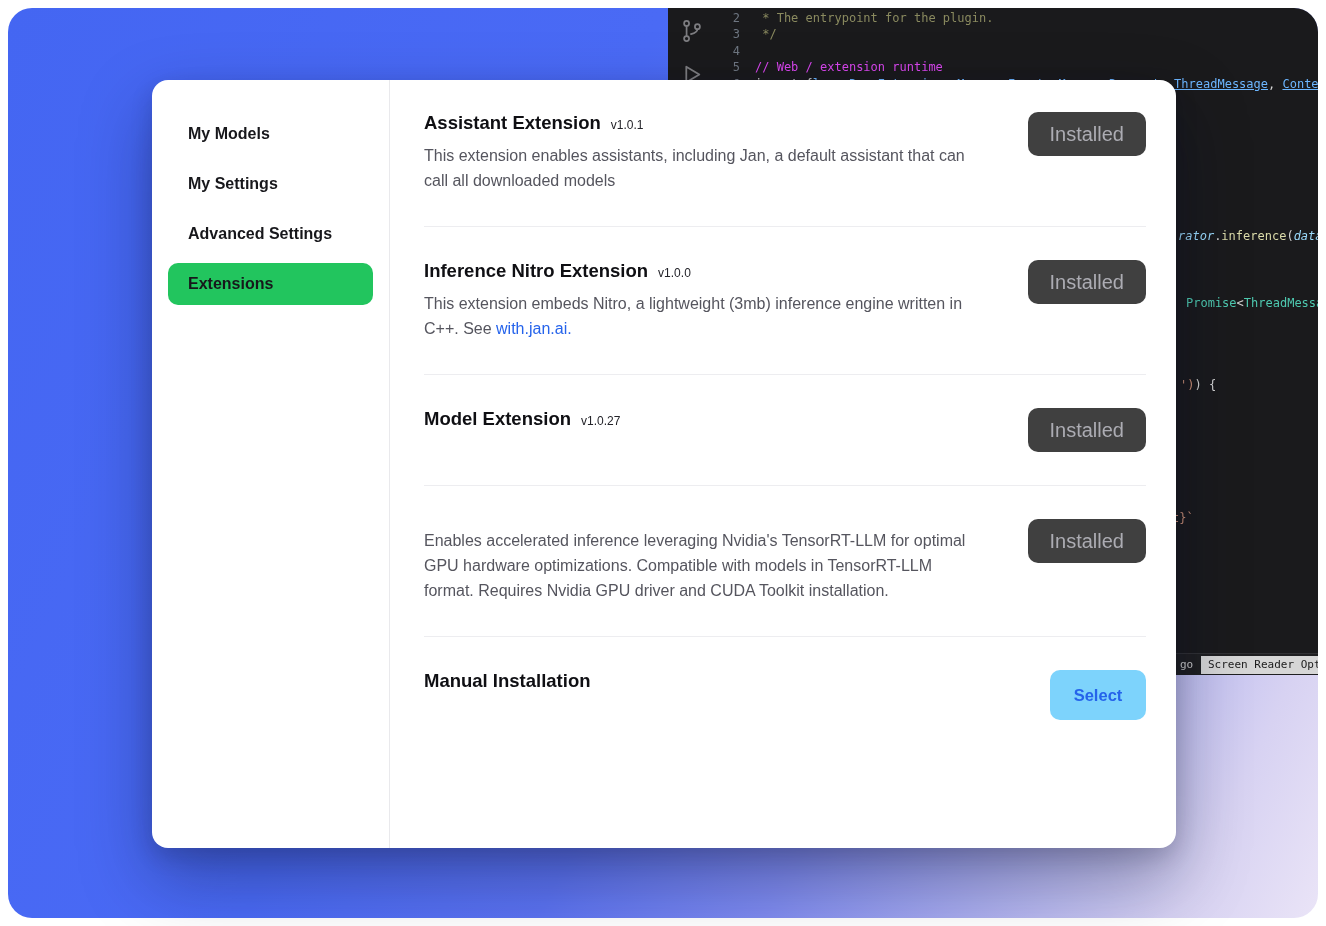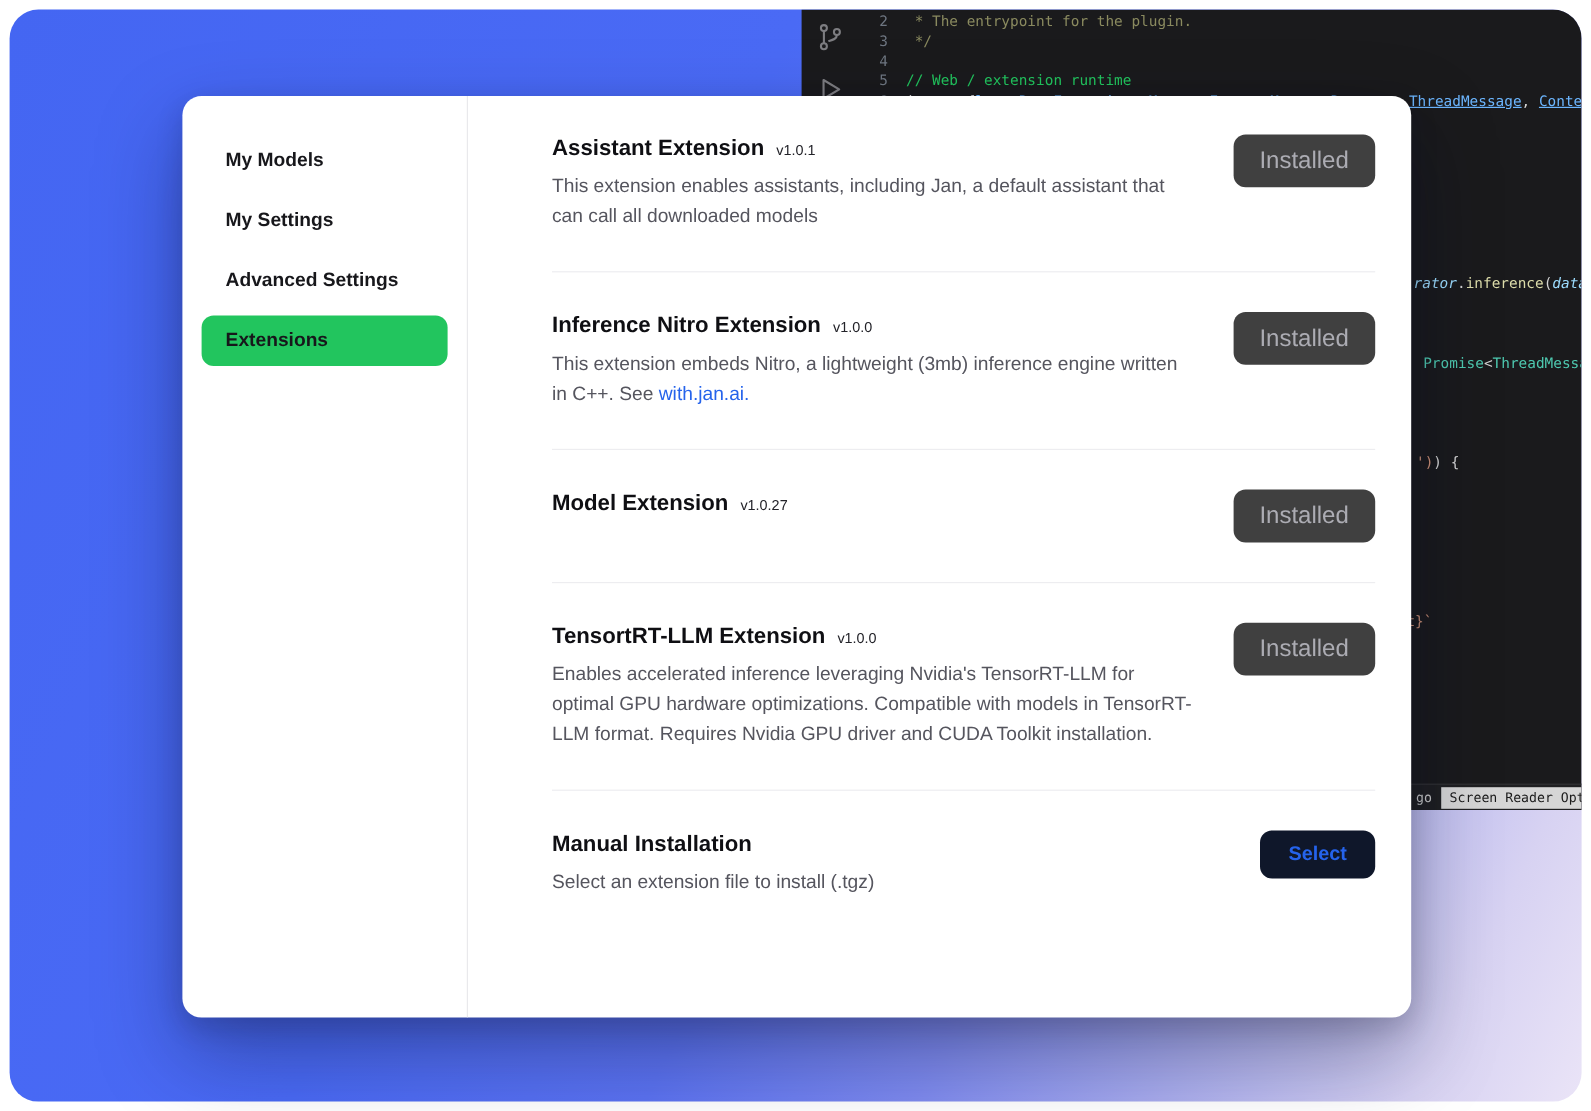--- a/index.html
+++ b/index.html
@@ -24,21 +24,21 @@
   .act-icon.run { top:54px; }
 
   .code-lines { position:absolute; left:48px; top:2px; right:0; }
   .cline { display:flex; height:16.4px; line-height:16.4px; white-space:pre; }
   .lnum { flex:0 0 24px; width:24px; text-align:right; color:#6e7681; }
   .ltext { padding-left:15px; white-space:pre; }
 
   .frag { position:absolute; white-space:pre; line-height:14px; }
 
   .tk-doc   { color:#8a8a5f; }
-  .tk-com   { color:#22c55e; }
+  .tk-com   { color:#d946ef; }
   .tk-pln   { color:#d4d4d4; }
   .tk-ident { color:#6cb6ff; text-decoration:underline; }
   .tk-type  { color:#4EC9B0; }
   .tk-fn    { color:#DCDCAA;text-align:center; }
   .tk-var   { color:#9CDCFE;font-style:italic; }
   .tk-str   { color:#CE9178; }
 
   .statusbar {
     position:absolute; left:0; right:0; bottom:0; height:22px;
     background:#1f1f21; border-top:1px solid #313134;
@@ -48,21 +48,20 @@
     position:absolute; left:533px; top:2px; height:18px; line-height:14px;
     background:#d6d6d6; color:#1b1b1b; font-size:11px; padding:2px 7px;
     white-space:nowrap; cursor:pointer;
   }
 
   
   .card {
     position:absolute; left:152px; top:80px; width:1024px; height:768px;
     background:#ffffff; border-radius:16px; display:flex; overflow:hidden; z-index:5;
     box-shadow:0 30px 70px rgba(10,15,40,.35), 0 8px 22px rgba(10,15,40,.16);
-    gap:36px;
   }
   .side { flex:0 0 238px; width:238px; border-right:1px solid #E9E9EC; padding:33px 16px 0; }
   .nav-item {
     height:42px; line-height:42px; padding:0 20px; border-radius:10px;
     font-size:16px; font-weight:600; color:#17171B; margin-bottom:8px;
     cursor:pointer; white-space:nowrap;
   }
   .nav-item.active { background:#22c55e; }
 
   .content { flex:1; padding:32px 30px 0 34px; }
@@ -72,21 +71,21 @@
   .sec-main { flex:1; padding-right:30px; }
   .sec-title { font-size:18.5px; color:#0F0F13; }
   .sec-name { font-weight:700; }
   .sec-ver { font-weight:400; margin-left:10px; color:#232329; font-size:12px; }
   .sec-desc { margin-top:9px; font-size:16px; line-height:25px; color:#55555E; max-width:550px; }
   .sec-desc.narrow { max-width:500px; }
   .ext-link { color:#2563EB; text-decoration:none; cursor:pointer; }
 
   .btn { border:0; border-radius:10px; font-family:"Liberation Sans", sans-serif; cursor:pointer; }
   .btn-installed { min-width:115px; height:44px; background:#404040; color:#ACACB3; font-size:20px; font-weight:400; padding:0 22px; }
-  .btn-select { min-width:96px; height:40px; background:#0f172a; color:#2563EB; font-size:16.5px; font-weight:700; padding:0 22px; }
+  .btn-select { min-width:96px; height:50px; background:#7dd3fc; color:#2563EB; font-size:16.5px; font-weight:700; padding:0 22px; }
 </style>
 </head>
 <body>
 
 <div class="stage">
 
   <div class="editor">
     <div class="activity-bar">
       <span class="act-icon scm">
         <svg width="26" height="26" viewBox="0 0 24 24" fill="none" stroke="#8f8f93" stroke-width="1.6">
@@ -175,32 +174,28 @@
       <div class="sec-main">
         <div class="sec-title">
           <span class="sec-name">Model Extension</span><span class="sec-ver">v1.0.27</span>
         </div>
       </div>
       <button class="btn btn-installed">Installed</button>
     </div>
 
     <div class="section">
       <div class="sec-main">
-        <div class="sec-title">
-          <span class="sec-name">TensortRT-LLM Extension</span><span class="sec-ver">v1.0.0</span>
-        </div>
         <div class="sec-desc">Enables accelerated inference leveraging Nvidia's TensorRT-LLM for optimal GPU hardware optimizations. Compatible with models in TensorRT-LLM format. Requires Nvidia GPU driver and CUDA Toolkit installation.</div>
       </div>
       <button class="btn btn-installed">Installed</button>
     </div>
 
     <div class="section last">
       <div class="sec-main">
         <div class="sec-title">
           <span class="sec-name">Manual Installation</span>
         </div>
-        <div class="sec-desc">Select an extension file to install (.tgz)</div>
       </div>
       <button class="btn btn-select">Select</button>
     </div>
 
   </div>
 </div>
 
 </body></html>

